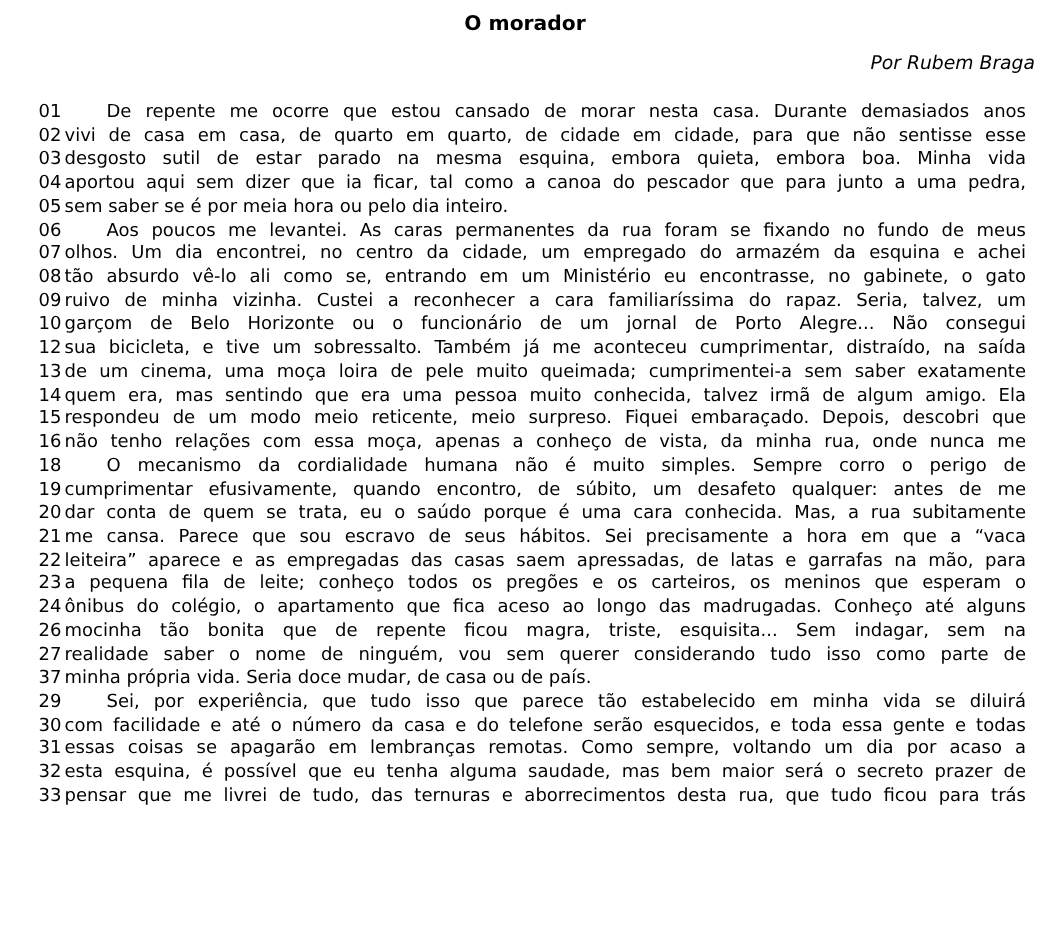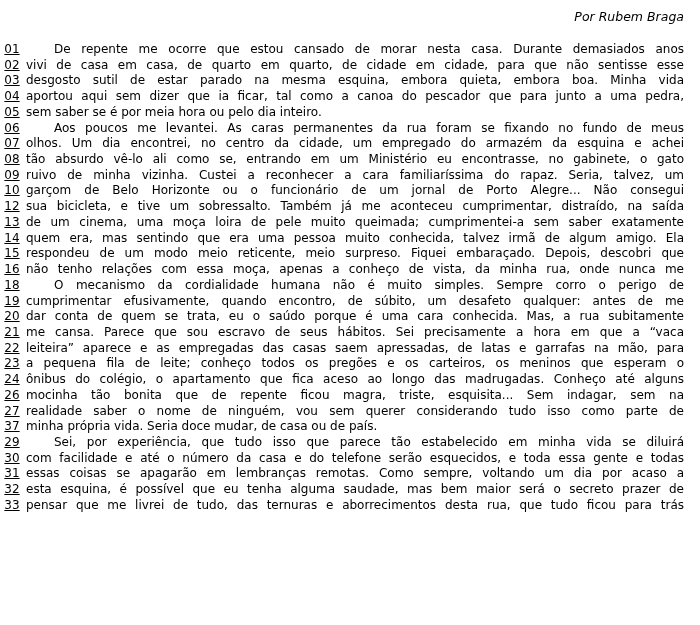--- a/index.html
+++ b/index.html
@@ -13,52 +13,53 @@
   .page { width: 700px; height: 625px; position: relative; }
   .title {
     padding-top: 8px;
     text-align: center;
     font-weight: bold;
     font-size: 13.5px;
     line-height: 17px;
   }
   .byline {
     margin-top: 9px;
-    padding-right: 16px;
+    padding-right: 10px;
     text-align: right;
     font-style: italic;
     font-size: 12.5px;
     line-height: 16px;
   }
   .body-text { margin-top: 17px; }
   .line {
     display: flex;
     font-size: 12px;
     line-height: 15.72px;
     white-space: normal;
   }
   .num {
     flex: 0 0 24px;
-    text-align: center;
-    text-decoration: underline;
+    margin-left: 17px;
+    text-align: right;
   }
   .text {
     flex: 1;
     margin-left: 2px;
     margin-right: 16px;
     text-align: justify;
     text-align-last: justify;
   }
   .line.end .text { text-align-last: left; }
   .line.indent .text { text-indent: 28px; }
 </style>
 </head>
 <body>
 
 <div class="page">
+  <div class="title">O morador</div>
   <div class="byline">Por Rubem Braga</div>
   <div class="body-text" id="lines">
       <div class="line indent">
         <span class="num">01</span>
         <span class="text">De repente me ocorre que estou cansado de morar nesta casa. Durante demasiados anos</span>
       </div>
       <div class="line">
         <span class="num">02</span>
         <span class="text">vivi de casa em casa, de quarto em quarto, de cidade em cidade, para que não sentisse esse</span>
       </div>

